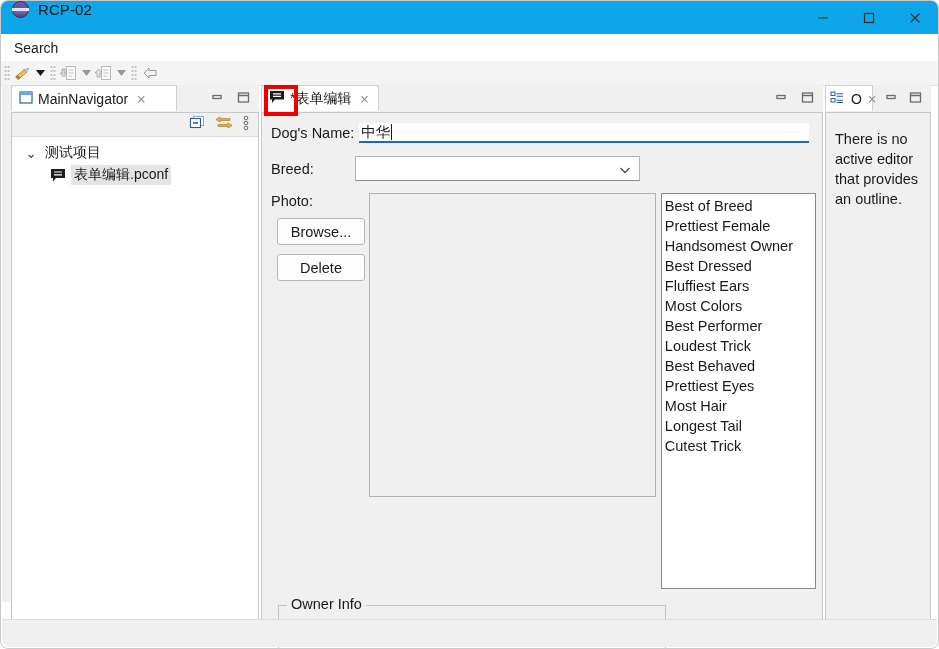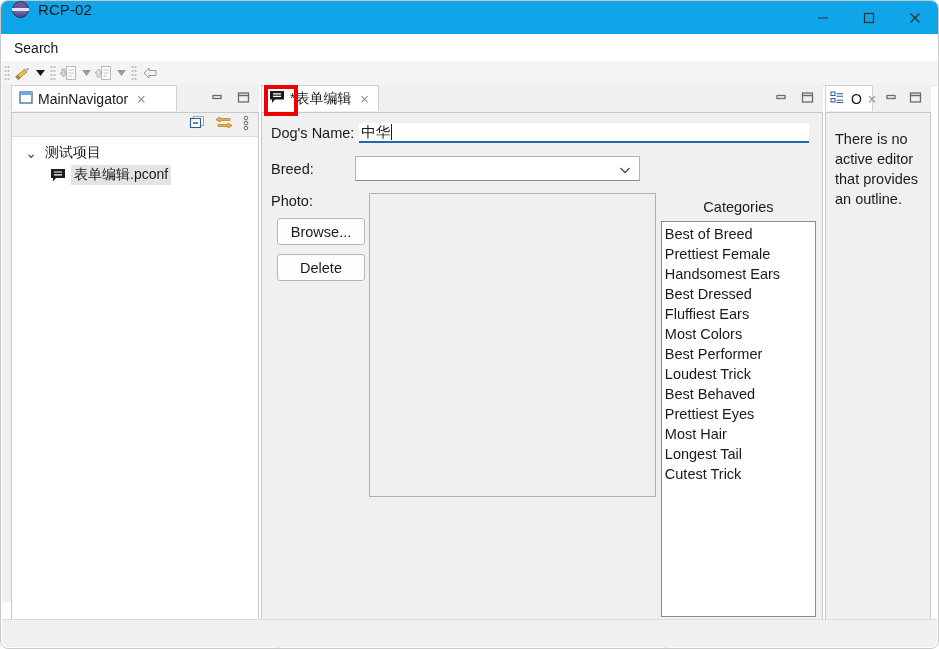--- a/index.html
+++ b/index.html
@@ -412,25 +412,24 @@
         </div>
 
         <div style="display:flex; margin-top:12px;">
           <div style="width:96px; flex:none;">
             <div class="lbl">Photo:</div>
             <div class="btn" style="width:88px; margin-top:9px; margin-left:6px;">Browse...</div>
             <div class="btn" style="width:88px; margin-top:9px; margin-left:6px;">Delete</div>
           </div>
           <div class="photo-canvas" style="width:292px; height:304px; margin-left:2px;"></div>
           <div style="margin-left:5px; width:158px;">
-            <div class="cat-title" style="margin-top:6px; margin-bottom:6px;">Categories</div>
             <div class="cat-list" id="cat-list" style="height:396px;">
                 <div class="cat-item">Best of Breed</div>
                 <div class="cat-item">Prettiest Female</div>
-                <div class="cat-item">Handsomest Ears</div>
+                <div class="cat-item">Handsomest Owner</div>
                 <div class="cat-item">Best Dressed</div>
                 <div class="cat-item">Fluffiest Ears</div>
                 <div class="cat-item">Most Colors</div>
                 <div class="cat-item">Best Performer</div>
                 <div class="cat-item">Loudest Trick</div>
                 <div class="cat-item">Best Behaved</div>
                 <div class="cat-item">Prettiest Eyes</div>
                 <div class="cat-item">Most Hair</div>
                 <div class="cat-item">Longest Tail</div>
                 <div class="cat-item">Cutest Trick</div>

